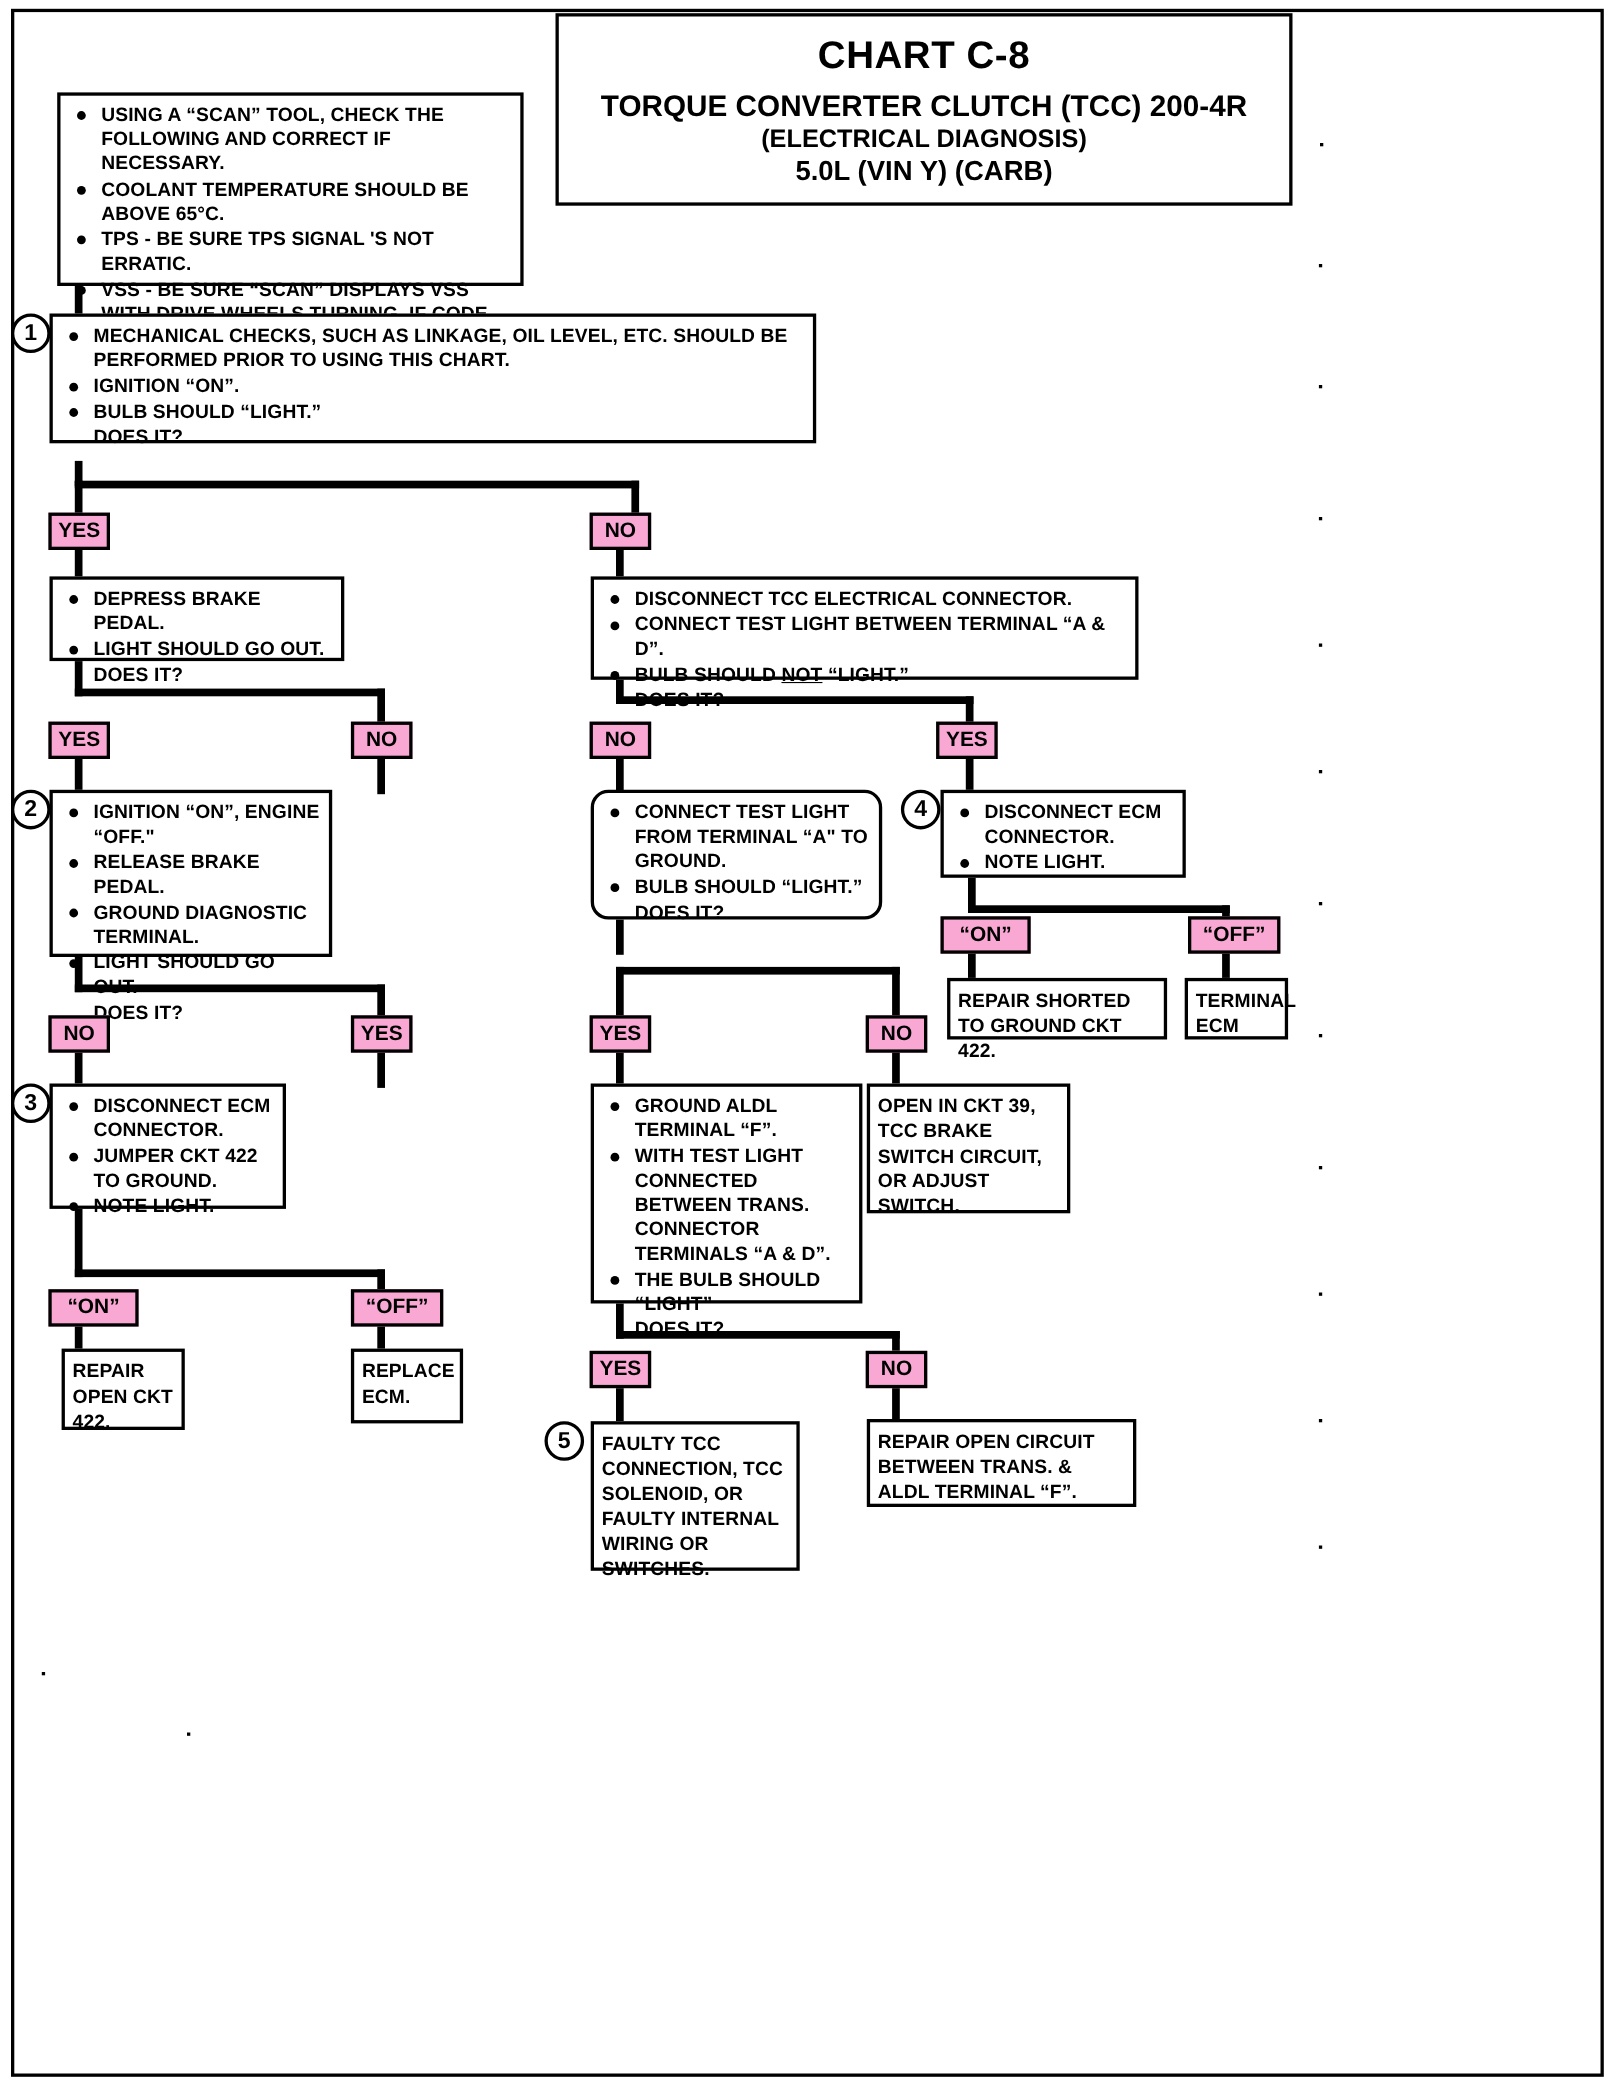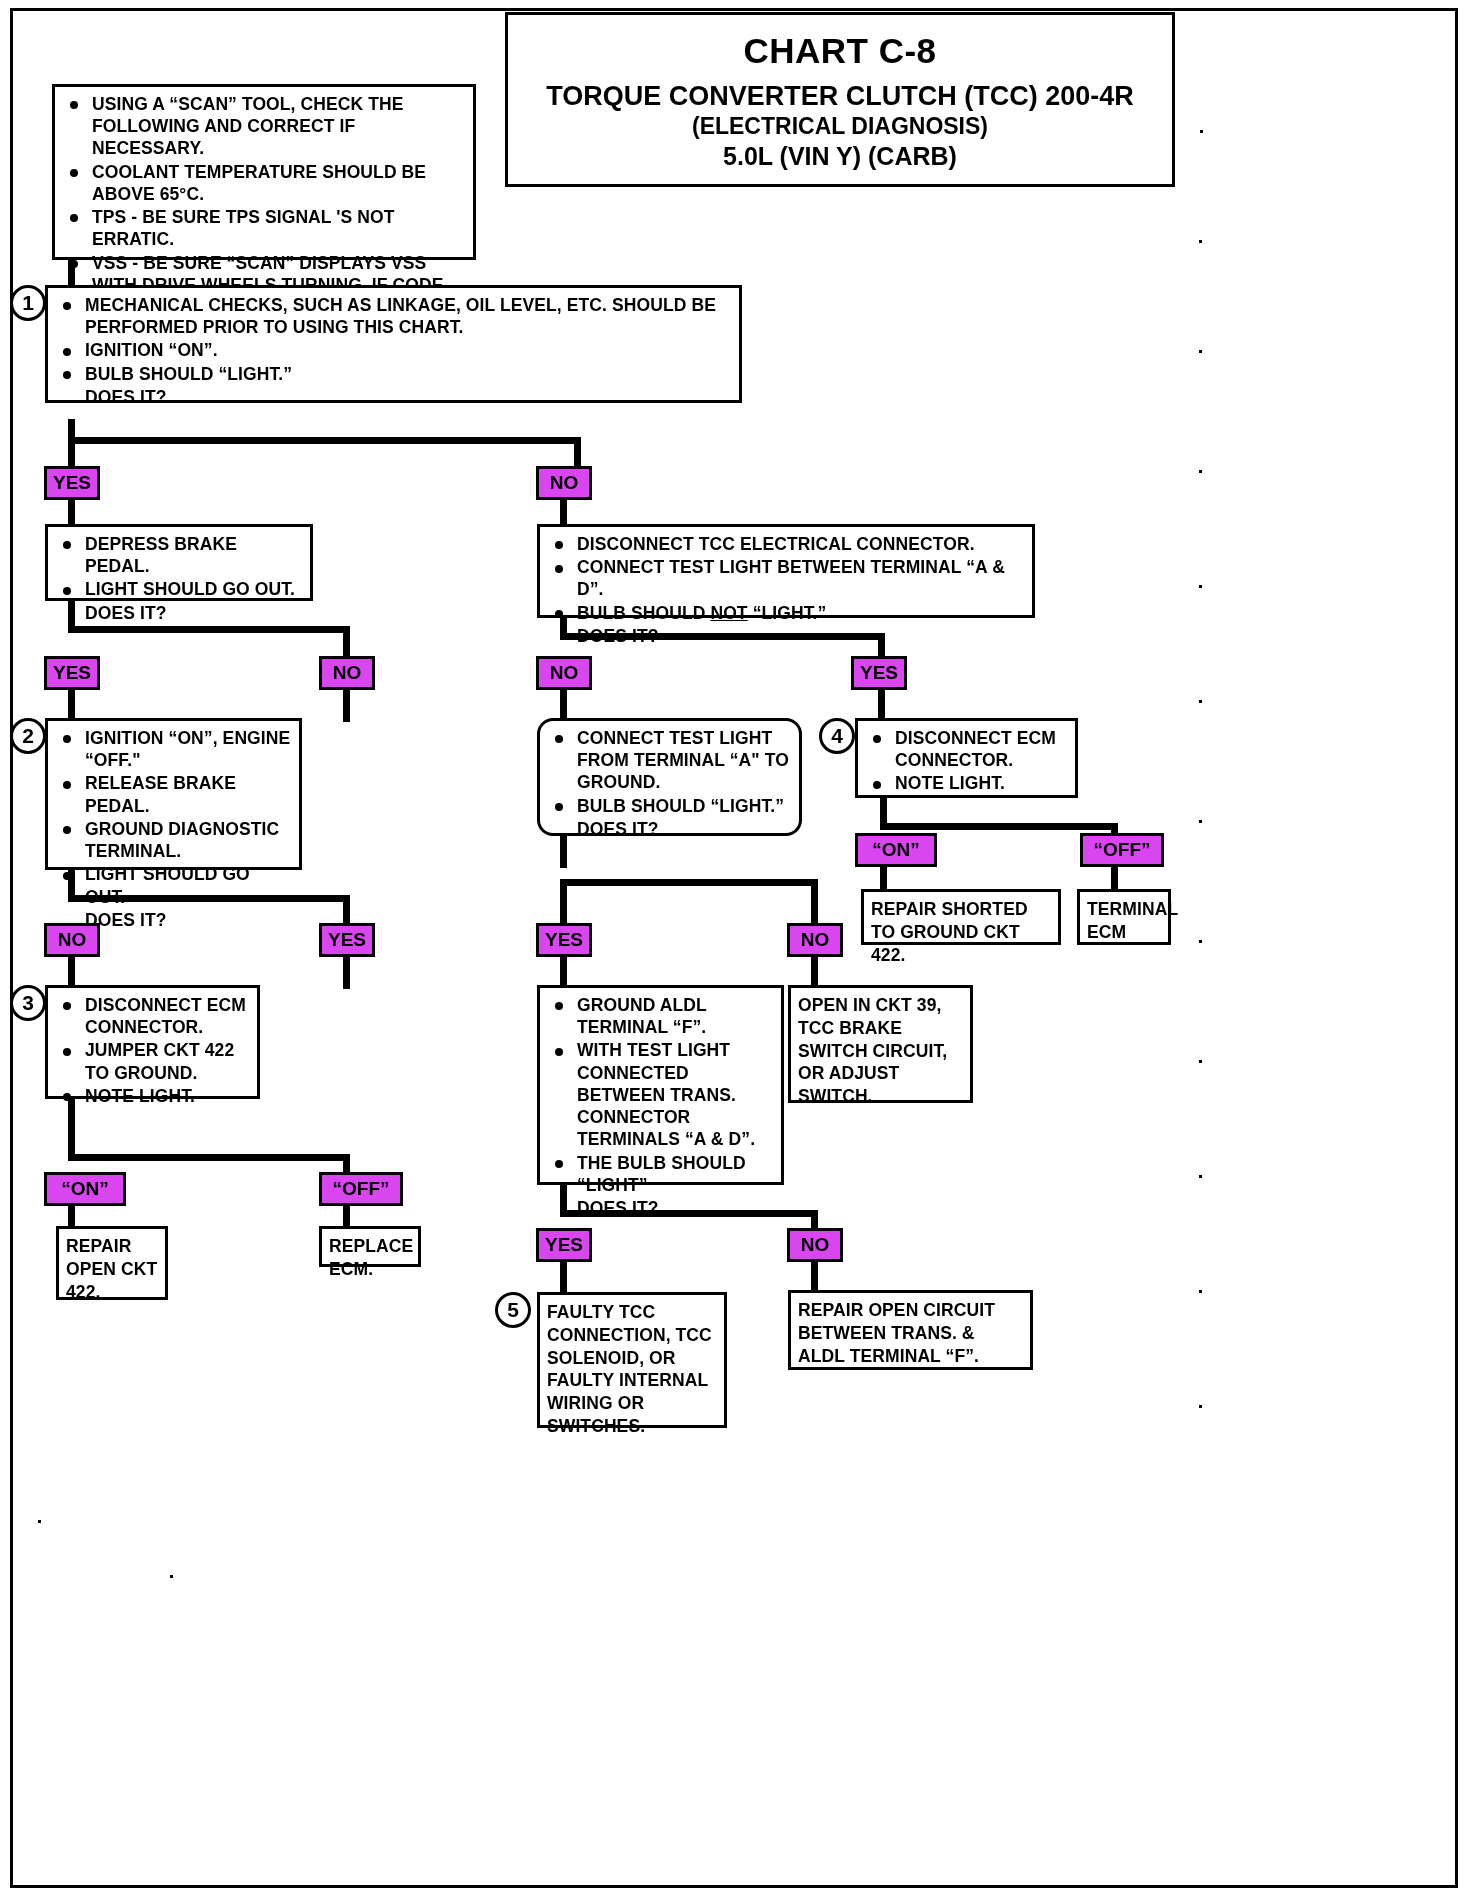--- a/index.html
+++ b/index.html
@@ -15,21 +15,21 @@
   ul.bl>li::before{content:"";position:absolute;left:8px;top:0.48em;width:8px;height:8px;background:#000;border-radius:50%;}
   ul.bl>li.nobul{padding-left:30px;}
   ul.bl>li.nobul::before{display:none;}
 
   .title-box{position:absolute;border:3px solid #000;background:#fff;box-sizing:border-box;text-align:center;}
   .t1{font-size:35px;font-weight:bold;letter-spacing:.5px;margin-top:16px;}
   .t2{font-size:27px;font-weight:bold;margin-top:10px;}
   .t3{font-size:23px;font-weight:bold;margin-top:1px;}
   .t4{font-size:25px;font-weight:bold;margin-top:2px;}
 
-  .tag{position:absolute;border:3px solid #000;background:#d946ef;box-sizing:border-box;
+  .tag{position:absolute;border:3px solid #000;background:#f9a8d4;box-sizing:border-box;
        font-weight:bold;display:flex;align-items:center;justify-content:center;font-size:19px;}
 
   .circ{position:absolute;width:36px;height:36px;border:3px solid #000;border-radius:50%;
         background:#fff;display:flex;align-items:center;justify-content:center;
         font-weight:bold;font-size:21px;box-sizing:border-box;z-index:5;}
 
   .ln{position:absolute;background:#000;}
   .dot{position:absolute;width:3px;height:3px;background:#000;}
 </style>
 </head>
@@ -223,21 +223,21 @@
 
   <div class="tag" style="left:44px;top:1172px;width:82px;height:34px;">“ON”</div>
   <div class="tag" style="left:319px;top:1172px;width:84px;height:34px;">“OFF”</div>
 
   <div class="ln" style="left:68px;top:1206px;width:7px;height:22px;"></div>
   <div class="ln" style="left:343px;top:1206px;width:7px;height:22px;"></div>
 
   <div class="box" style="left:56px;top:1226px;width:112px;height:74px;font-size:17.5px;line-height:1.30;">
     <div class="inner">REPAIR OPEN CKT 422.</div>
   </div>
-  <div class="box" style="left:319px;top:1226px;width:102px;height:41px;font-size:17.5px;line-height:1.30;">
+  <div class="box" style="left:319px;top:1226px;width:102px;height:68px;font-size:17.5px;line-height:1.30;">
     <div class="inner">REPLACE ECM.</div>
   </div>
 
   <div class="ln" style="left:560px;top:1185px;width:7px;height:32px;"></div>
   <div class="ln" style="left:560px;top:1210px;width:258px;height:7px;"></div>
   <div class="ln" style="left:811px;top:1210px;width:7px;height:18px;"></div>
 
   <div class="tag" style="left:536px;top:1228px;width:56px;height:34px;">YES</div>
   <div class="tag" style="left:787px;top:1228px;width:56px;height:34px;">NO</div>
 

